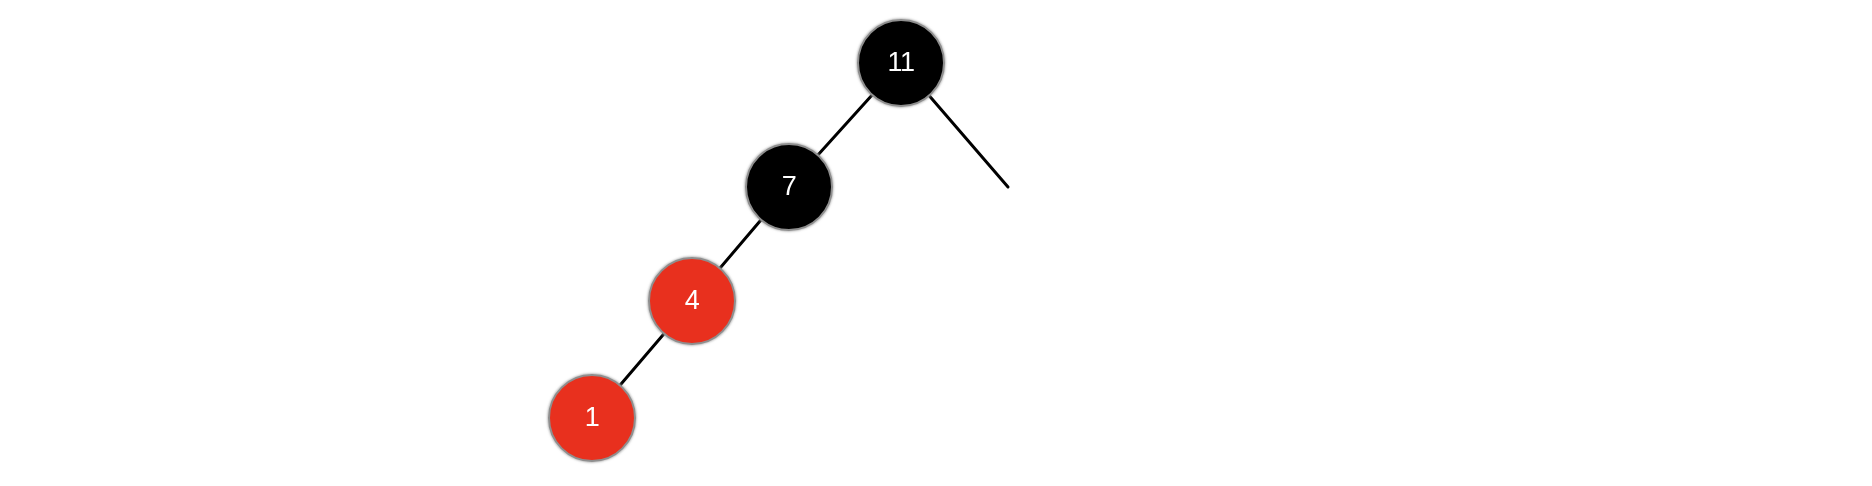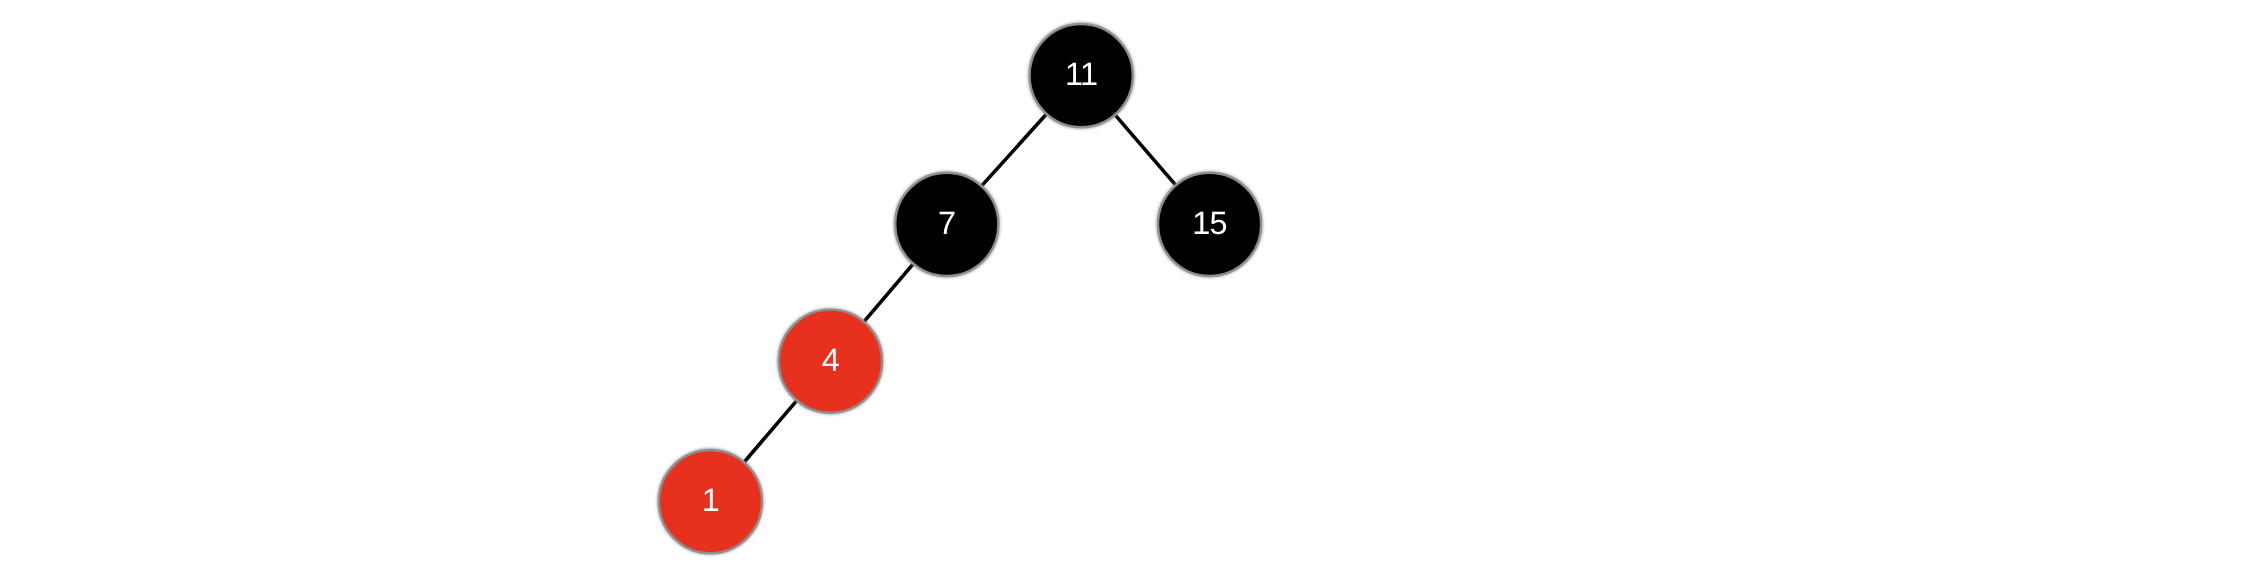--- a/index.html
+++ b/index.html
@@ -70,23 +70,20 @@
       <line x1="692" y1="301" x2="592" y2="418" stroke="#000000" stroke-width="3" stroke-linecap="round"></line>
     </svg>
 
   <div id="node-layer">
       <div class="tree-node black-node" style="left: 857px; top: 19px; width: 88px; height: 88px; background: rgb(0, 0, 0); border-color: rgb(143, 143, 143);">
         <span class="node-label" style="color: rgb(255, 255, 255);">11</span>
       </div>
       <div class="tree-node black-node" style="left: 745px; top: 143px; width: 88px; height: 88px; background: rgb(0, 0, 0); border-color: rgb(143, 143, 143);">
         <span class="node-label" style="color: rgb(255, 255, 255);">7</span>
       </div>
-      <div class="tree-node black-node" style="left: 964px; top: 143px; width: 88px; height: 88px; background: rgb(0, 0, 0); border-color: rgb(143, 143, 143);">
-        <span class="node-label" style="color: rgb(255, 255, 255);">15</span>
-      </div>
       <div class="tree-node red-node" style="left: 648px; top: 257px; width: 88px; height: 88px; background: rgb(232, 48, 30); border-color: rgb(143, 143, 143);">
         <span class="node-label" style="color: rgb(255, 255, 255);">4</span>
       </div>
       <div class="tree-node red-node" style="left: 548px; top: 374px; width: 88px; height: 88px; background: rgb(232, 48, 30); border-color: rgb(143, 143, 143);">
         <span class="node-label" style="color: rgb(255, 255, 255);">1</span>
       </div>
     </div>
 
 </div>
 

